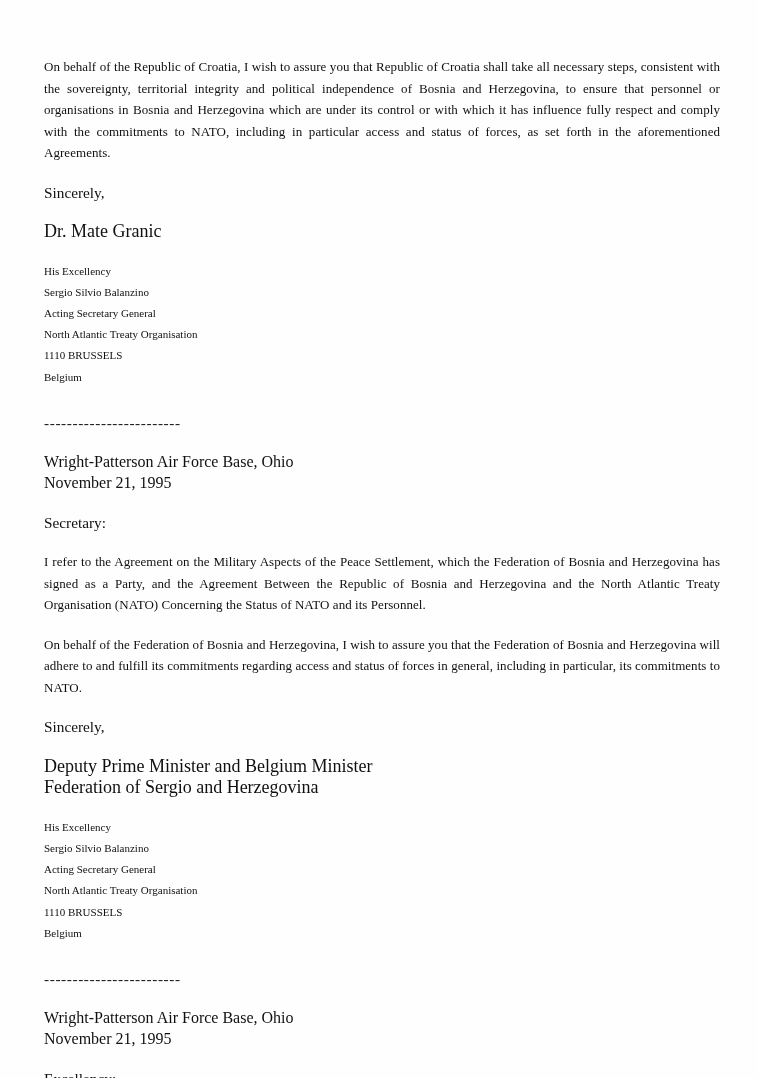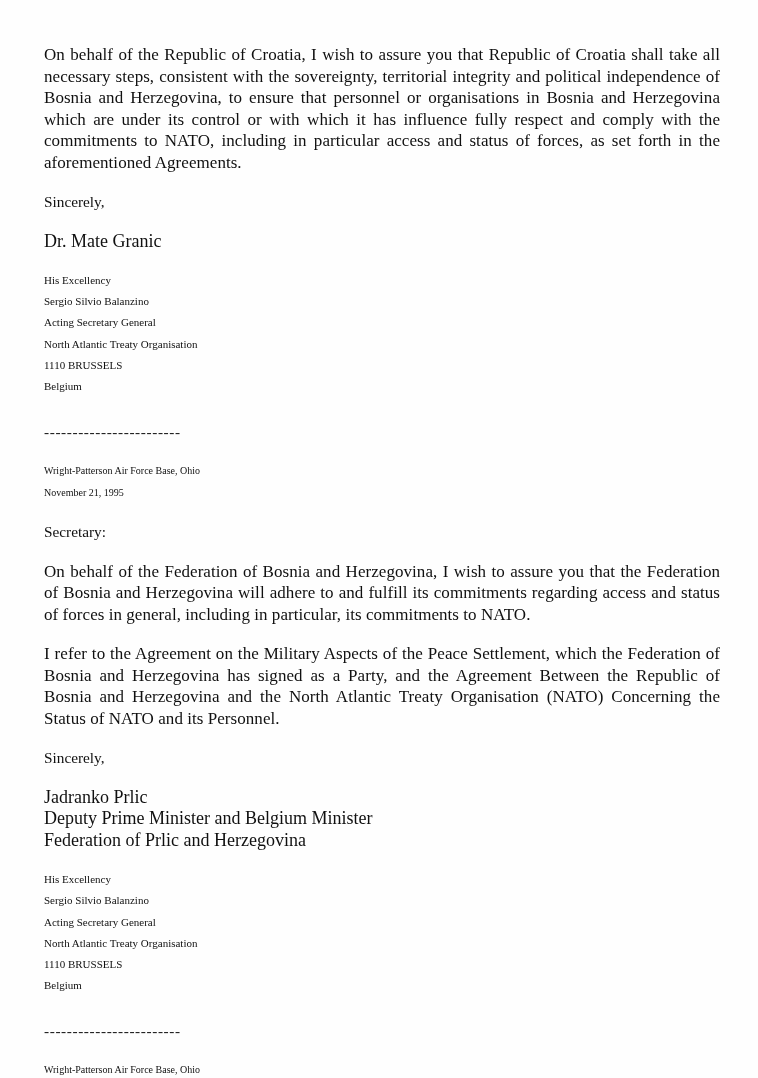--- a/index.html
+++ b/index.html
@@ -22,28 +22,28 @@
     height: 1078px;
     background: #fefefe;
   }
   .content {
     position: absolute;
     left: 44px;
     top: 44px;
     width: 676px;
   }
   .para {
-    font-size: 17px;
+    font-size: 13px;
     line-height: 21.5px;
     text-align: justify;
-    margin: 0 0 18px 0;
+    margin: 12px 0 18px 0;
     letter-spacing: 0.05px;
   }
   .line {
-    font-size: 10px;
+    font-size: 16px;
     line-height: 21.5px;
     margin: 0;
   }
   .spacer-sm { height: 9px; }
   .divider {
     font-size: 15.3px;
     line-height: 16px;
     letter-spacing: 0.6px;
     margin: 0 0 20px 0;
     color: #1a1a1a;
@@ -78,30 +78,29 @@
 
     <p class="divider">------------------------</p>
 
     <div class="group">
       <p class="line">Wright-Patterson Air Force Base, Ohio</p>
       <p class="line">November 21, 1995</p>
     </div>
 
     <p class="label group">Secretary:</p>
 
+    <p class="para">I  refer  to  the  Agreement  on  the  Military  Aspects  of  the  Peace  Settlement,  which  the Federation   of  Bosnia and Herzegovina has signed as a Party, and the Agreement Between the Republic  of  Bosnia  and  Herzegovina  and  the  North Atlantic Treaty Organisation (NATO) Concerning the Status of NATO and its Personnel.</p>
+
     <p class="para">On  behalf  of  the  Federation  of  Bosnia  and  Herzegovina,  I  wish  to  assure  you   that  the Federation  of  Bosnia  and  Herzegovina   will adhere to and fulfill its commitments regarding access and status of forces in general, including in particular, its commitments to NATO.</p>
-
-    <p class="para">I  refer  to  the  Agreement  on  the  Military  Aspects  of  the  Peace  Settlement,  which  the Federation   of  Bosnia and Herzegovina has signed as a Party, and the Agreement Between the Republic  of  Bosnia  and  Herzegovina  and  the  North Atlantic Treaty Organisation (NATO) Concerning the Status of NATO and its Personnel.</p>
 
     <p class="label group">Sincerely,</p>
 
     <div class="group">
-      <p class="sig-name">Jadranko Prlic</p>
       <p class="sig-name">Deputy Prime Minister and Belgium Minister</p>
-      <p class="sig-name">Federation of Prlic and Herzegovina</p>
+      <p class="sig-name">Federation of Sergio and Herzegovina</p>
     </div>
 
     <div class="group">
       <p class="addr-line">His Excellency</p>
       <p class="addr-line">Sergio Silvio Balanzino</p>
       <p class="addr-line">Acting Secretary General</p>
       <p class="addr-line">North Atlantic Treaty Organisation</p>
       <p class="addr-line">1110 BRUSSELS</p>
       <p class="addr-line">Belgium</p>
     </div>

